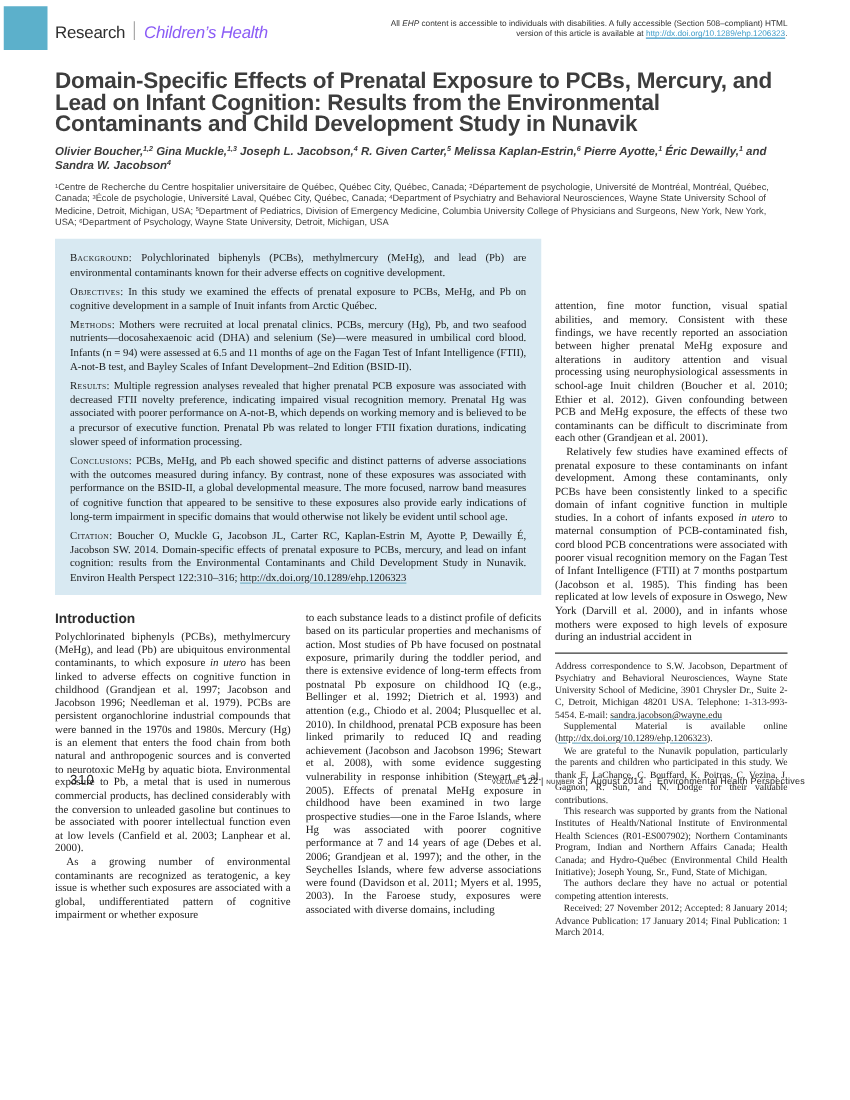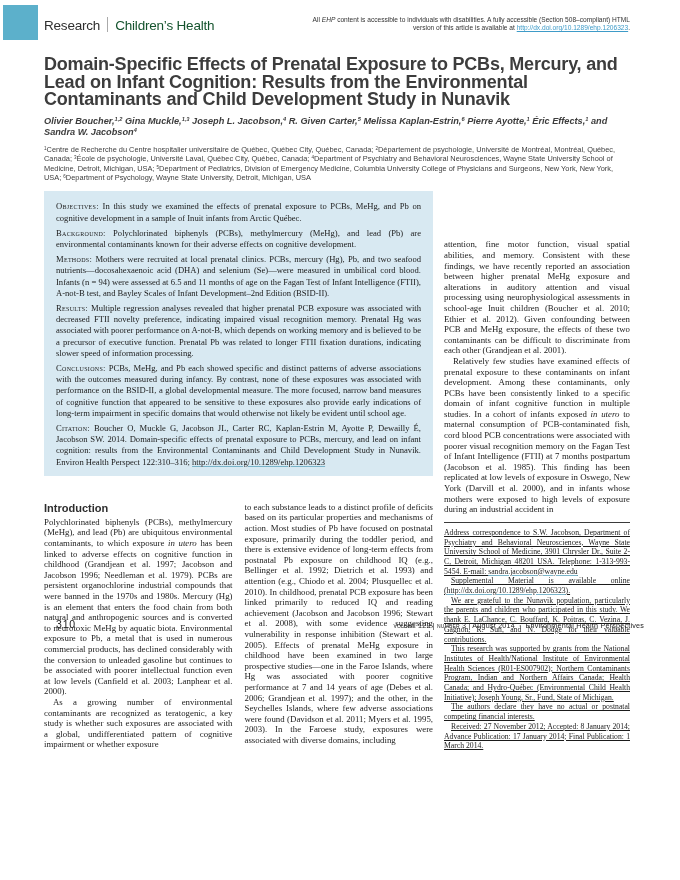--- a/index.html
+++ b/index.html
@@ -14,21 +14,21 @@
     font-family:"Liberation Serif", serif;
     color:#1b1b1b;
     overflow:hidden;
   }
   .page{position:relative;width:680px;height:648px;padding:0 50px 0 44px;}
   .teal-square{position:absolute;left:3px;top:5px;width:35px;height:35px;background:var(--teal,#5CB0CB);}
   .header-row{display:flex;justify-content:space-between;align-items:flex-end;padding-top:12px;min-height:33px;}
   .brand{font-family:"Liberation Sans",sans-serif;font-size:13.5px;letter-spacing:-0.2px;white-space:nowrap;display:flex;align-items:flex-end;}
   .brand-research{color:#2e2e2e;font-weight:500;}
   .brand-divider{display:inline-block;width:1px;height:15px;background:#aaa;margin:0 7px 1px 7px;}
-  .brand-topic{color:#14532d;}
+  .brand-topic{color:#8b5cf6;font-style:italic;}
   .access-note{font-family:"Liberation Sans",sans-serif;font-size:6.6px;line-height:8.6px;color:#333;text-align:right;max-width:330px;}
   .it{font-style:italic;}
   .link-blue{color:var(--link-blue,#3E9BC8);text-decoration:underline;cursor:pointer;}
   .link-dark{color:inherit;text-decoration:underline;text-decoration-color:#79b4c9;cursor:pointer;}
   .title{
     font-family:"Liberation Sans",sans-serif;font-weight:bold;
     font-size:18px;line-height:17.6px;letter-spacing:-0.2px;color:#3d3d3d;
     margin-top:23px;
   }
   .authors{
@@ -39,27 +39,27 @@
   .affiliations{
     font-family:"Liberation Sans",sans-serif;font-size:7.4px;line-height:9.3px;color:#3d3d3d;margin-top:7px;
   }
   .main{display:flex;gap:11px;margin-top:9px;}
   .left-part{flex:0 0 389px;}
   .right-col{flex:1;min-width:0;margin-top:48px;}
   .abstract-box{background:var(--abs-bg,#D8E9F2);padding:10px 12px 8px 12px;}
   .abs-p{font-size:8.6px;line-height:11.2px;text-align:justify;margin-bottom:4px;}
   .abs-p:last-child{margin-bottom:0;}
   .sc{font-variant:small-caps;letter-spacing:0.3px;}
-  .intro-row{display:flex;gap:12px;margin-top:26px;}
+  .intro-row{display:flex;gap:12px;margin-top:13px;}
   .col{flex:1;min-width:0;}
   .section-heading{font-family:"Liberation Sans",sans-serif;font-weight:bold;font-size:11px;color:#2e2e2e;margin-bottom:3px;}
   .bp{font-size:8.8px;line-height:10.6px;text-align:justify;}
   .ind{text-indent:9px;}
   .fn-rule{border-top:1px solid #3a3a3a;margin:7px 0 5px 0;}
-  .fn{font-size:7.7px;line-height:9.7px;text-align:justify;text-decoration:underline;}
+  .fn{font-size:7.7px;line-height:9.7px;text-align:justify;}
   .fn + .fn{text-indent:7px;}
   .footer{
     position:absolute;left:56px;right:36px;bottom:18px;
     display:flex;justify-content:space-between;align-items:baseline;
     font-family:"Liberation Sans",sans-serif;color:#222;
   }
   .page-num{font-size:10.5px;letter-spacing:0.8px;}
   .footer-right{font-size:7.2px;letter-spacing:0.2px;}
   .sc-small{font-variant:small-caps;}
   .dot{margin:0 4px;}
@@ -78,63 +78,63 @@
       <span class="brand-topic">Children’s Health</span>
     </div>
     <div class="access-note">
       <span>All </span><span class="it">EHP</span><span> content is accessible to individuals with disabilities. A fully accessible (Section 508–compliant) HTML version of this article is available at </span><a class="link-blue">http://dx.doi.org/10.1289/ehp.1206323</a><span>.</span>
     </div>
   </div>
 
   <h1 class="title">Domain-Specific Effects of Prenatal Exposure to PCBs, Mercury, and Lead on Infant Cognition: Results from the Environmental Contaminants and Child Development Study in Nunavik</h1>
 
   <p class="authors">
-    <span>Olivier Boucher,</span><sup>1,2</sup><span> Gina Muckle,</span><sup>1,3</sup><span> Joseph L. Jacobson,</span><sup>4</sup><span> R. Given Carter,</span><sup>5</sup><span> Melissa Kaplan-Estrin,</span><sup>6</sup><span> Pierre Ayotte,</span><sup>1</sup><span> Éric Effects,</span><sup>1</sup><span> and Sandra W. Jacobson</span><sup>4</sup>
+    <span>Olivier Boucher,</span><sup>1,2</sup><span> Gina Muckle,</span><sup>1,3</sup><span> Joseph L. Jacobson,</span><sup>4</sup><span> R. Given Carter,</span><sup>5</sup><span> Melissa Kaplan-Estrin,</span><sup>6</sup><span> Pierre Ayotte,</span><sup>1</sup><span> Éric Dewailly,</span><sup>1</sup><span> and Sandra W. Jacobson</span><sup>4</sup>
   </p>
 
   <p class="affiliations">
     <sup>1</sup><span>Centre de Recherche du Centre hospitalier universitaire de Québec, Québec City, Québec, Canada; </span><sup>2</sup><span>Département de psychologie, Université de Montréal, Montréal, Québec, Canada; </span><sup>3</sup><span>École de psychologie, Université Laval, Québec City, Québec, Canada; </span><sup>4</sup><span>Department of Psychiatry and Behavioral Neurosciences, Wayne State University School of Medicine, Detroit, Michigan, USA; </span><sup>5</sup><span>Department of Pediatrics, Division of Emergency Medicine, Columbia University College of Physicians and Surgeons, New York, New York, USA; </span><sup>6</sup><span>Department of Psychology, Wayne State University, Detroit, Michigan, USA</span>
   </p>
 
   <div class="main">
 
     <div class="left-part">
       <div class="abstract-box">
+        <p class="abs-p"><span class="sc">Background:</span> <span>Polychlorinated biphenyls (PCBs), methylmercury (MeHg), and lead (Pb) are environmental contaminants known for their adverse effects on cognitive development.</span></p>
         <p class="abs-p"><span class="sc">Objectives:</span> <span>In this study we examined the effects of prenatal exposure to PCBs, MeHg, and Pb on cognitive development in a sample of Inuit infants from Arctic Québec.</span></p>
-        <p class="abs-p"><span class="sc">Background:</span> <span>Polychlorinated biphenyls (PCBs), methylmercury (MeHg), and lead (Pb) are environmental contaminants known for their adverse effects on cognitive development.</span></p>
         <p class="abs-p"><span class="sc">Methods:</span> <span>Mothers were recruited at local prenatal clinics. PCBs, mercury (Hg), Pb, and two seafood nutrients—docosahexaenoic acid (DHA) and selenium (Se)—were measured in umbilical cord blood. Infants (n = 94) were assessed at 6.5 and 11 months of age on the Fagan Test of Infant Intelligence (FTII), A-not-B test, and Bayley Scales of Infant Development–2nd Edition (BSID-II).</span></p>
         <p class="abs-p"><span class="sc">Results:</span> <span>Multiple regression analyses revealed that higher prenatal PCB exposure was associated with decreased FTII novelty preference, indicating impaired visual recognition memory. Prenatal Hg was associated with poorer performance on A-not-B, which depends on working memory and is believed to be a precursor of executive function. Prenatal Pb was related to longer FTII fixation durations, indicating slower speed of information processing.</span></p>
         <p class="abs-p"><span class="sc">Conclusions:</span> <span>PCBs, MeHg, and Pb each showed specific and distinct patterns of adverse associations with the outcomes measured during infancy. By contrast, none of these exposures was associated with performance on the BSID-II, a global developmental measure. The more focused, narrow band measures of cognitive function that appeared to be sensitive to these exposures also provide early indications of long-term impairment in specific domains that would otherwise not likely be evident until school age.</span></p>
         <p class="abs-p"><span class="sc">Citation:</span> <span>Boucher O, Muckle G, Jacobson JL, Carter RC, Kaplan-Estrin M, Ayotte P, Dewailly É, Jacobson SW. 2014. Domain-specific effects of prenatal exposure to PCBs, mercury, and lead on infant cognition: results from the Environmental Contaminants and Child Development Study in Nunavik. Environ Health Perspect 122:310–316; </span><a class="link-dark">http://dx.doi.org/10.1289/ehp.1206323</a></p>
       </div>
 
       <div class="intro-row">
         <div class="col">
           <h2 class="section-heading">Introduction</h2>
           <p class="bp"><span>Polychlorinated biphenyls (PCBs), methylmercury (MeHg), and lead (Pb) are ubiquitous environmental contaminants, to which exposure </span><span class="it">in utero</span><span> has been linked to adverse effects on cognitive function in childhood (Grandjean et al. 1997; Jacobson and Jacobson 1996; Needleman et al. 1979). PCBs are persistent organochlorine industrial compounds that were banned in the 1970s and 1980s. Mercury (Hg) is an element that enters the food chain from both natural and anthropogenic sources and is converted to neurotoxic MeHg by aquatic biota. Environmental exposure to Pb, a metal that is used in numerous commercial products, has declined considerably with the conversion to unleaded gasoline but continues to be associated with poorer intellectual function even at low levels (Canfield et al. 2003; Lanphear et al. 2000).</span></p>
-          <p class="bp ind">As a growing number of environmental contaminants are recognized as teratogenic, a key study is whether such exposures are associated with a global, undifferentiated pattern of cognitive impairment or whether exposure</p>
+          <p class="bp ind">As a growing number of environmental contaminants are recognized as teratogenic, a key issue is whether such exposures are associated with a global, undifferentiated pattern of cognitive impairment or whether exposure</p>
         </div>
         <div class="col">
           <p class="bp">to each substance leads to a distinct profile of deficits based on its particular properties and mechanisms of action. Most studies of Pb have focused on postnatal exposure, primarily during the toddler period, and there is extensive evidence of long-term effects from postnatal Pb exposure on childhood IQ (e.g., Bellinger et al. 1992; Dietrich et al. 1993) and attention (e.g., Chiodo et al. 2004; Plusquellec et al. 2010). In childhood, prenatal PCB exposure has been linked primarily to reduced IQ and reading achievement (Jacobson and Jacobson 1996; Stewart et al. 2008), with some evidence suggesting vulnerability in response inhibition (Stewart et al. 2005). Effects of prenatal MeHg exposure in childhood have been examined in two large prospective studies—one in the Faroe Islands, where Hg was associated with poorer cognitive performance at 7 and 14 years of age (Debes et al. 2006; Grandjean et al. 1997); and the other, in the Seychelles Islands, where few adverse associations were found (Davidson et al. 2011; Myers et al. 1995, 2003). In the Faroese study, exposures were associated with diverse domains, including</p>
         </div>
       </div>
     </div>
 
     <div class="right-col">
       <p class="bp">attention, fine motor function, visual spatial abilities, and memory. Consistent with these findings, we have recently reported an association between higher prenatal MeHg exposure and alterations in auditory attention and visual processing using neurophysiological assessments in school-age Inuit children (Boucher et al. 2010; Ethier et al. 2012). Given confounding between PCB and MeHg exposure, the effects of these two contaminants can be difficult to discriminate from each other (Grandjean et al. 2001).</p>
       <p class="bp ind"><span>Relatively few studies have examined effects of prenatal exposure to these contaminants on infant development. Among these contaminants, only PCBs have been consistently linked to a specific domain of infant cognitive function in multiple studies. In a cohort of infants exposed </span><span class="it">in utero</span><span> to maternal consumption of PCB-contaminated fish, cord blood PCB concentrations were associated with poorer visual recognition memory on the Fagan Test of Infant Intelligence (FTII) at 7 months postpartum (Jacobson et al. 1985). This finding has been replicated at low levels of exposure in Oswego, New York (Darvill et al. 2000), and in infants whose mothers were exposed to high levels of exposure during an industrial accident in</span></p>
 
       <div class="fn-rule"></div>
 
       <div class="footnotes">
         <p class="fn"><span>Address correspondence to S.W. Jacobson, Department of Psychiatry and Behavioral Neurosciences, Wayne State University School of Medicine, 3901 Chrysler Dr., Suite 2-C, Detroit, Michigan 48201 USA. Telephone: 1-313-993-5454. E-mail: </span><a class="link-dark">sandra.jacobson@wayne.edu</a></p>
         <p class="fn"><span>Supplemental Material is available online (</span><a class="link-dark">http://dx.doi.org/10.1289/ehp.1206323</a><span>).</span></p>
         <p class="fn">We are grateful to the Nunavik population, particularly the parents and children who participated in this study. We thank E. LaChance, C. Bouffard, K. Poitras, C. Vezina, J. Gagnon, R. Sun, and N. Dodge for their valuable contributions.</p>
         <p class="fn">This research was supported by grants from the National Institutes of Health/National Institute of Environmental Health Sciences (R01-ES007902); Northern Contaminants Program, Indian and Northern Affairs Canada; Health Canada; and Hydro-Québec (Environmental Child Health Initiative); Joseph Young, Sr., Fund, State of Michigan.</p>
-        <p class="fn">The authors declare they have no actual or postnatal competing financial interests.</p>
+        <p class="fn">The authors declare they have no actual or potential competing attention interests.</p>
         <p class="fn">Received: 27 November 2012; Accepted: 8 January 2014; Advance Publication: 17 January 2014; Final Publication: 1 March 2014.</p>
       </div>
     </div>
 
   </div>
 
   <div class="footer">
     <span class="page-num">310</span>
     <span class="footer-right">
       <span class="sc-small">volume 122 | number 3 |</span><span> August 2014</span><span class="dot">·</span><span>Environmental Health Perspectives</span>

